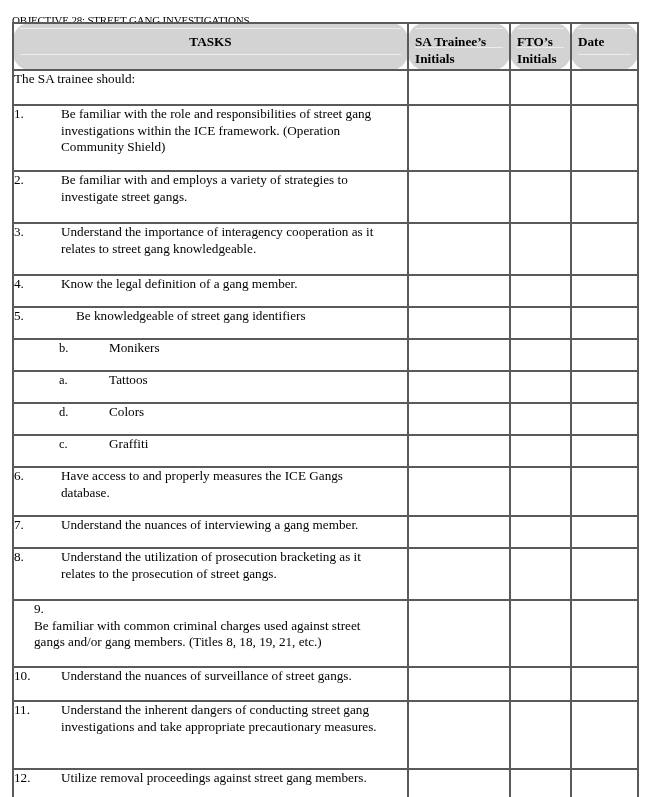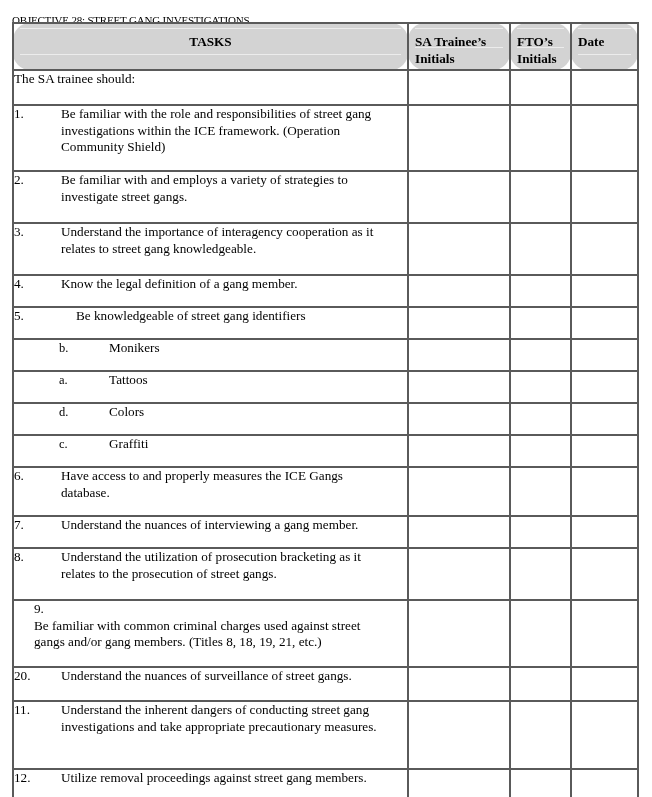--- a/index.html
+++ b/index.html
@@ -178,21 +178,21 @@
     </tr>
 
     <tr class="h65">
       <td class="cell-task"><span class="num">9.</span><span class="txt">Be familiar with common criminal charges used against street gangs and/or gang members. (Titles 8, 18, 19, 21, etc.)</span></td>
       <td class="blank"></td>
       <td class="blank"></td>
       <td class="blank"></td>
     </tr>
 
     <tr class="h32">
-      <td class="cell-task"><span class="num">20.</span><span class="txt">Understand the nuances of surveillance of street gangs.</span></td>
+      <td class="cell-task"><span class="num">10.</span><span class="txt">Understand the nuances of surveillance of street gangs.</span></td>
       <td class="blank"></td>
       <td class="blank"></td>
       <td class="blank"></td>
     </tr>
 
     <tr class="h66">
       <td class="cell-task"><span class="num">11.</span><span class="txt">Understand the inherent dangers of conducting street gang investigations and take appropriate precautionary measures.</span></td>
       <td class="blank"></td>
       <td class="blank"></td>
       <td class="blank"></td>

